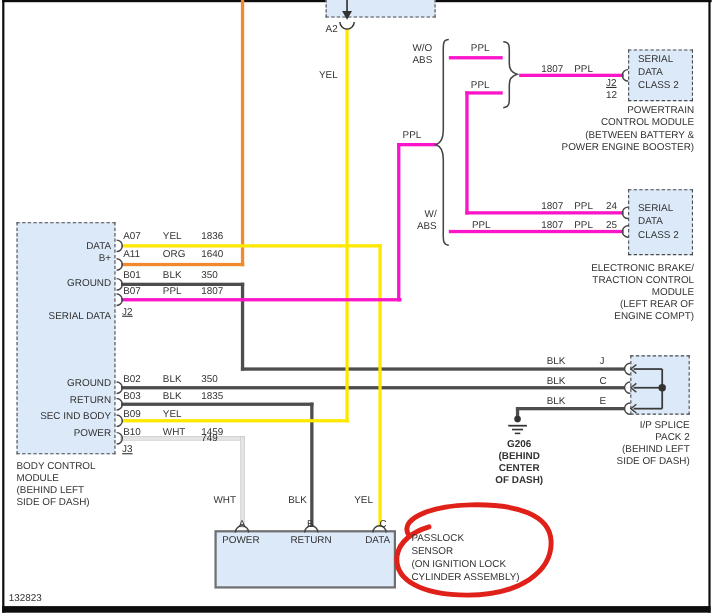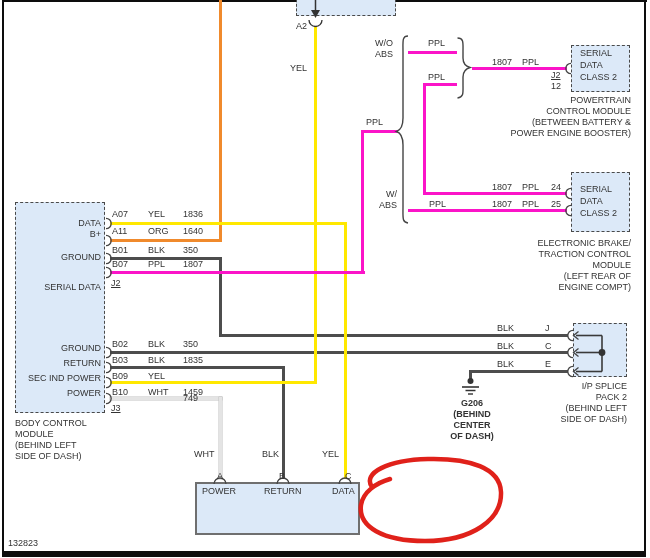--- a/index.html
+++ b/index.html
@@ -144,21 +144,21 @@
   <span class="lbl" style="left:112px;top:245px;text-align:center;">B01</span>
   <span class="lbl" style="left:148px;top:245px;">BLK</span>
   <span class="lbl" style="left:183px;top:245px;">350</span>
   <span class="lbl" style="left:112px;top:259px;">B07</span>
   <span class="lbl" style="left:148px;top:259px;">PPL</span>
   <span class="lbl" style="left:183px;top:259px;">1807</span>
   <span class="lbl u" style="left:111px;top:278px;">J2</span>
 
   <span class="lbl" style="right:549px;top:343px;">GROUND</span>
   <span class="lbl" style="right:549px;top:358px;">RETURN</span>
-  <span class="lbl" style="right:549px;top:373px;">SEC IND POWER</span>
+  <span class="lbl" style="right:549px;top:373px;">SEC IND BODY</span>
   <span class="lbl" style="right:549px;top:388px;">POWER</span>
   <span class="lbl" style="left:112px;top:339px;">B02</span>
   <span class="lbl" style="left:148px;top:339px;">BLK</span>
   <span class="lbl" style="left:183px;top:339px;">350</span>
   <span class="lbl" style="left:112px;top:355px;">B03</span>
   <span class="lbl" style="left:148px;top:355px;">BLK</span>
   <span class="lbl" style="left:183px;top:355px;">1835</span>
   <span class="lbl" style="left:112px;top:371px;">B09</span>
   <span class="lbl" style="left:148px;top:371px;">YEL</span>
   <span class="lbl" style="left:183px;top:371px;margin-top:22px;">749</span>
@@ -246,16 +246,22 @@
 
   <span class="lbl" style="left:194px;top:449px;">WHT</span>
   <span class="lbl" style="left:262px;top:449px;">BLK</span>
   <span class="lbl" style="left:322px;top:449px;">YEL</span>
   <span class="lbl" style="left:217px;top:471px;">A</span>
   <span class="lbl" style="left:279px;top:471px;">B</span>
   <span class="lbl" style="left:345px;top:471px;">C</span>
   <span class="lbl" style="left:202px;top:486px;">POWER</span>
   <span class="lbl" style="left:264px;top:486px;">RETURN</span>
   <span class="lbl" style="left:332px;top:486px;">DATA</span>
+  <div class="lbl blk4" style="left:374px;top:484px;line-height:11.5px;">
+    <span>PASSLOCK</span>
+      <span>SENSOR</span>
+    <span>(ON IGNITION LOCK</span>
+      <span>CYLINDER ASSEMBLY)</span>
+  </div>
 
   <span class="lbl" style="left:8px;top:538px;">132823</span>
 
 </div>
 
 </body></html>

